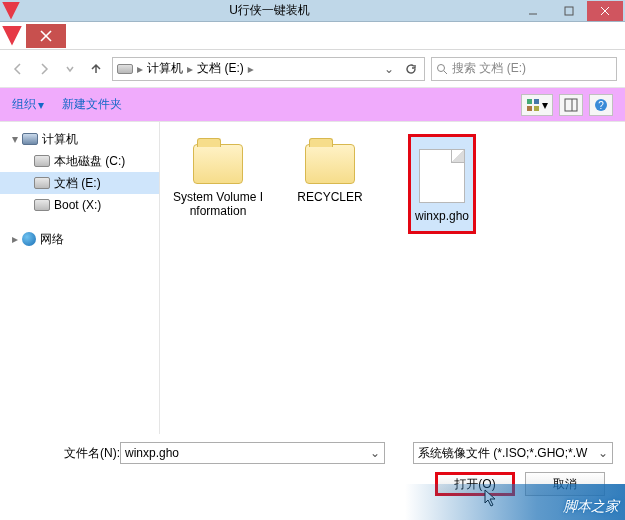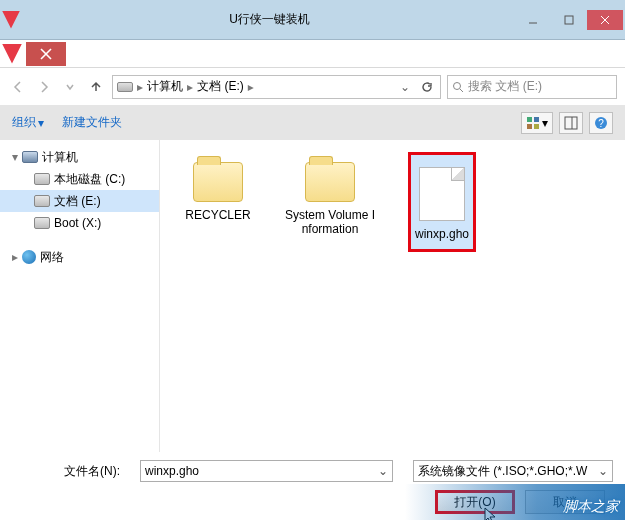--- a/index.html
+++ b/index.html
@@ -1,39 +1,39 @@
 <!DOCTYPE html>
 <html><head>
 <meta charset="utf-8">
 <style>
   * { box-sizing: border-box; font-family: "Microsoft YaHei", "Segoe UI", sans-serif; }
   body { margin:0; background:#fff; width:625px; height:520px; overflow:hidden; font-size:12px; color:#000; }
-  .outer-title { height:40px; background:#bfd7e8; border-bottom:1px solid #9fb6c7; display:flex; align-items:center; padding:0 2px; }
+  .outer-title { height:22px; background:#bfd7e8; border-bottom:1px solid #9fb6c7; display:flex; align-items:center; padding:0 2px; }
   .outer-title .logo { width:18px; height:18px; background:#e63946; clip-path:polygon(0 0,100% 0,50% 100%); margin-right:4px; }
   .outer-title .label { flex:1; text-align:center; }
   .winbtns { display:flex; }
   .winbtn { width:36px; height:20px; display:flex; align-items:center; justify-content:center; }
   .winbtn.close { background:#d0555f; color:#fff; }
   .winbtn svg { stroke:#555; }
   .winbtn.close svg { stroke:#fff; }
   .inner-title { height:28px; background:#fff; border-bottom:1px solid #d9d9d9; display:flex; align-items:center; padding:0 2px; }
   .inner-title .logo { width:20px; height:20px; background:#e63946; clip-path:polygon(0 0,100% 0,50% 100%); margin-right:4px; }
   .inner-title .label { flex:1; text-align:center; font-size:13px; }
   .closebig { width:40px; height:24px; background:#c8504e; display:flex; align-items:center; justify-content:center; }
   .nav { height:38px; display:flex; align-items:center; padding:0 8px; gap:6px; border-bottom:1px solid #e5e5e5; background:#fff; }
   .navarr { width:20px; height:20px; border-radius:2px; display:flex; align-items:center; justify-content:center; }
   .navarr svg { stroke:#b0b0b0; fill:none; stroke-width:1.5; }
   .uparr svg { stroke:#555; }
   .addrbar { flex:1; height:24px; border:1px solid #c0c0c0; display:flex; align-items:center; padding:0 4px; gap:4px; }
   .addrbar .disk { width:16px; height:10px; background:linear-gradient(#e0e0e0,#b8b8b8); border:1px solid #888; border-radius:2px; }
   .addrbar .sep { color:#777; }
   .addrbar .spacer { flex:1; }
   .addrbtn { width:18px; display:flex; justify-content:center; color:#666; }
-  .searchbox { width:170px; height:24px; border:1px solid #c0c0c0; display:flex; align-items:center; padding:0 4px; color:#888; gap:4px; }
-  .toolbar { height:34px; display:flex; align-items:center; padding:0 12px; border-bottom:1px solid #e5e5e5; background:#e5e5e5; }
+  .searchbox { width:186px; height:24px; border:1px solid #c0c0c0; display:flex; align-items:center; padding:0 4px; color:#888; gap:4px; }
+  .toolbar { height:34px; display:flex; align-items:center; padding:0 12px; border-bottom:1px solid #e5e5e5; background:#f0abfc; }
   .tlink { color:#1468c7; cursor:default; display:flex; align-items:center; gap:2px; }
   .spacer { flex:1; }
   .viewbtn { border:1px solid #c0c0c0; height:22px; padding:0 4px; display:flex; align-items:center; gap:2px; margin-left:6px; background:#f6f6f6; }
   .content { display:flex; height:312px; background:#fff; }
   .sidebar { width:160px; border-right:1px solid #e5e5e5; padding:6px 0; }
   .snode { display:flex; align-items:center; padding:3px 0 3px 12px; gap:4px; height:22px; }
   .snode.child { padding-left:34px;align-items:center; }
   .snode.sel { background:#cfe5fb; }
   .snode .ico { width:16px; height:12px; }
   .pcico { background:linear-gradient(#c9d9eb,#6f8aa9); border:1px solid #5b7390; border-radius:2px; }
@@ -41,25 +41,25 @@
   .neticon { width:14px; height:14px; border-radius:50%; background:radial-gradient(circle at 35% 35%, #6fc2f0, #1b6fb5); }
   .filearea { flex:1; padding:12px; display:flex; align-items:flex-start; gap:20px; }
   .fitem { width:92px; text-align:center; word-break:break-all; }
   .folder { width:50px; height:40px; margin:10px auto 6px; background:linear-gradient(#fff2c6,#f6dd8b); border:1px solid #d8b84f; border-radius:4px; position:relative; }
   .folder::before { content:""; position:absolute; top:-7px; left:3px; width:22px; height:8px; background:#f6dd8b; border:1px solid #d8b84f; border-bottom:none; border-radius:3px 3px 0 0; }
   .file { width:46px; height:54px; margin:4px auto 6px; background:#fff; border:1px solid #b8b8b8; position:relative; }
   .file::before { content:""; position:absolute; top:0; right:0; width:12px; height:12px; background:linear-gradient(135deg,#fff 48%,#dcdcdc 50%); border-left:1px solid #b8b8b8; border-bottom:1px solid #b8b8b8; }
   .fitem.sel .wrap { background:#cfe5fb; border:3px solid #e30613; padding:8px 4px; }
   .fitem .wrap { display:inline-block; }
   .footer { padding:8px 12px 0; background:#fff; }
-  .row { display:flex; align-items:center; gap:20px; margin-bottom:8px; }
+  .row { display:flex; align-items:center; gap:0; margin-bottom:8px; }
   .fnlabel { width:108px; text-align:right; }
   .combo { height:22px; border:1px solid #adadad; background:#fff; padding:0 4px; display:flex; align-items:center; }
   .fn { flex:1; }
-  .ft { width:200px; }
+  .ft { width:200px;margin-left:28px; }
   .dd { margin-left:auto; color:#555; }
   .btns { display:flex; justify-content:flex-end; gap:10px; margin-right:8px; }
   .btn { min-width:80px; height:24px; border:1px solid #adadad; background:linear-gradient(#fefefe,#e7e7e7); display:flex; align-items:center; justify-content:center; position:relative; }
   .btn.primary { border:3px solid #e30613; }
   .cursor { position:absolute; left:46px; top:14px; }
   .watermark { position:absolute; right:6px; bottom:4px; color:#fff; font-size:14px; text-shadow:0 0 4px #1b6fb5,0 0 2px #1b6fb5; font-style:italic; display:flex; align-items:center; gap:4px; }
   .wm-bg { position:absolute; right:0; bottom:0; height:36px; width:220px; background:linear-gradient(90deg, rgba(27,111,181,0) 0%, rgba(27,111,181,.7) 60%, rgba(27,111,181,.9) 100%); pointer-events:none; }
 </style>
 </head>
 <body>
@@ -196,25 +196,25 @@
     <div class="snode">
       <span style="color:#777;">▸</span>
       <div class="neticon"></div>
       <span>网络</span>
     </div>
   </div>
 
   <div class="filearea">
     <div class="fitem">
         <div class="folder"></div>
-        <div>RECYCLER</div>
+        <div>System Volume Information</div>
       </div>
     <div class="fitem">
         <div class="folder"></div>
-        <div>System Volume Information</div>
+        <div>RECYCLER</div>
       </div>
     <div class="fitem sel"><span class="wrap"><div class="file"></div><div>winxp.gho</div></span></div>
   </div>
 </div>
 
 <div class="footer">
   <div class="row">
     <div class="fnlabel">文件名(N):</div>
     <div class="combo fn">
         <span>winxp.gho</span>

